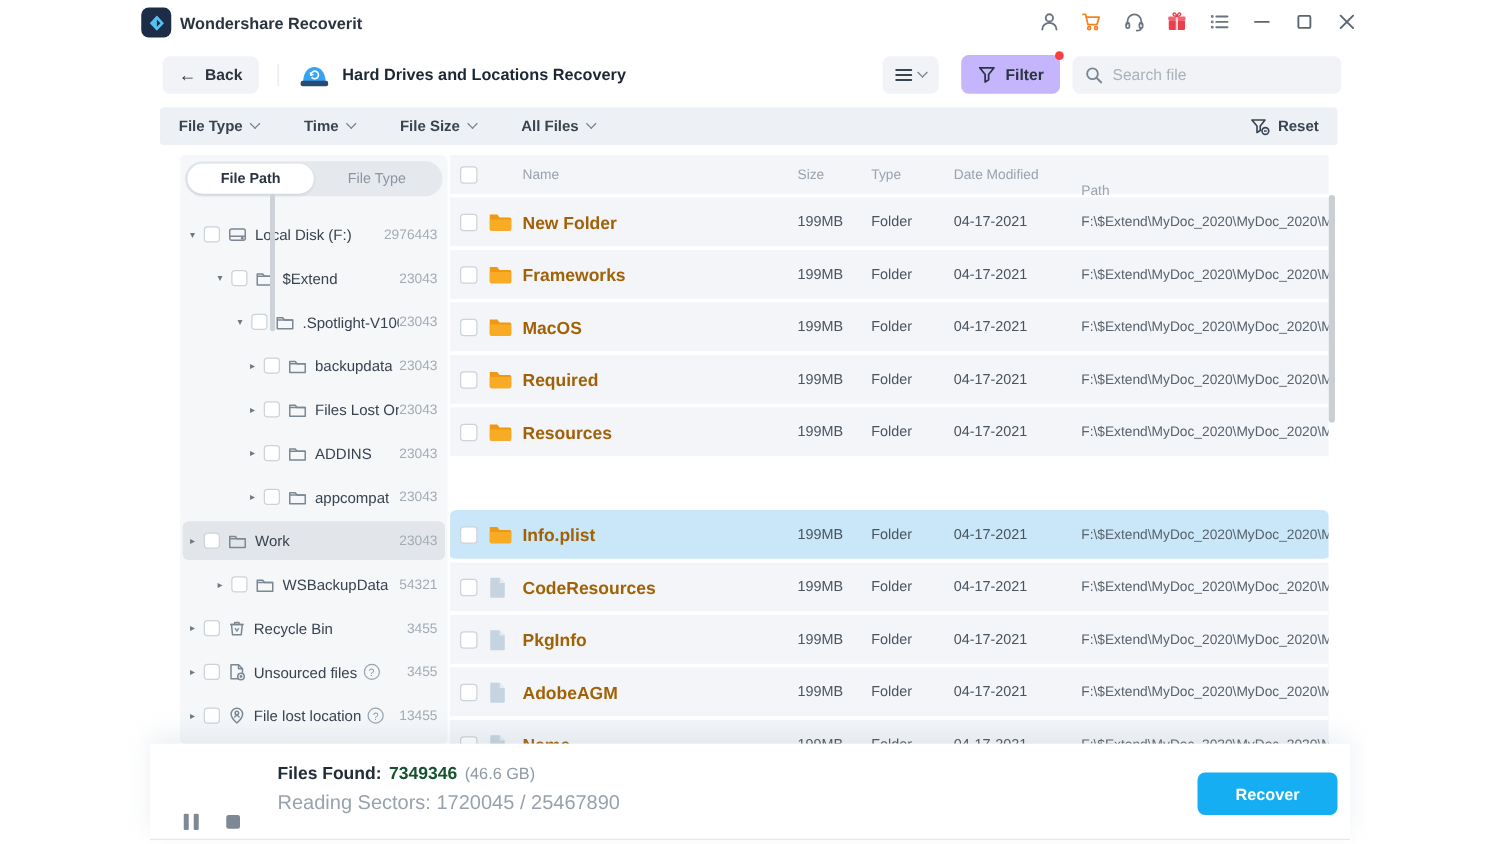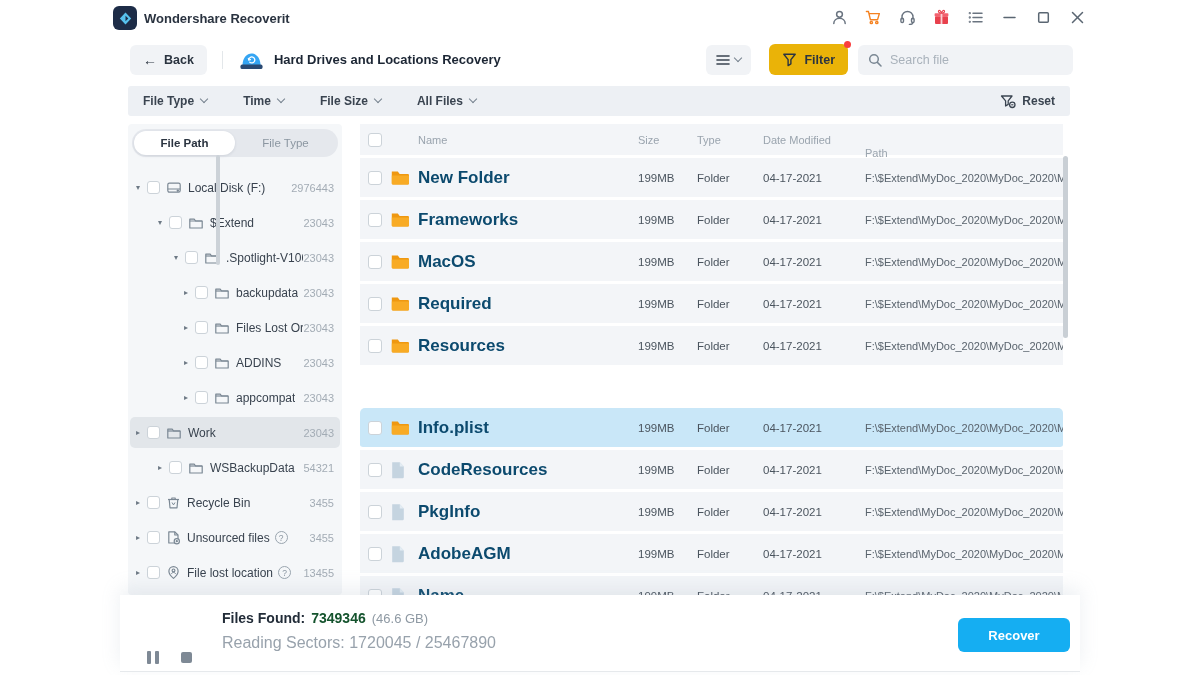--- a/index.html
+++ b/index.html
@@ -19,41 +19,41 @@
   .toolbar { position:absolute; left:130px; top:44px; right:127px; height:31px;
              display:flex; align-items:center; }
   .back-btn { background:#f1f3f6; border-radius:6px; height:30px; padding:0 13px;
               display:flex; align-items:center; gap:7px; font-size:12.5px; font-weight:600; color:#2b3440; }
   .back-arrow { font-size:14px; color:#2b3440; }
   .v-div { width:1px; height:18px; background:#e3e7ea; margin:0 15px; }
   .tb-title { font-size:13px; font-weight:700; color:#1c2634; margin-left:9px; }
   .tb-spacer { flex:1; }
   .menu-btn { background:#f1f3f6; border-radius:6px; width:45px; height:30px;
               display:flex; align-items:center; justify-content:center; gap:5px; }
-  .filter-btn { position:relative; background:#eab308; border-radius:6px; height:31px; padding:0 13px;
+  .filter-btn { position:relative; background:#c4b5fd; border-radius:6px; height:31px; padding:0 13px;
                 margin-left:18px; display:flex; align-items:center; gap:7px;
                 font-size:12.5px; font-weight:700; color:#2b3440; }
   .red-dot { position:absolute; top:-3px; right:-3px; width:7px; height:7px; border-radius:50%; background:#fa3e3e; }
   .search { margin-left:10px; width:215px; height:30px; background:#f1f3f6; border-radius:6px;
             display:flex; align-items:center; padding:0 10px; gap:8px; }
   .search input { flex:1; border:none; outline:none; background:transparent; font-size:12.5px;
                   color:#a21caf; font-family:"Liberation Sans", sans-serif; }
   .search input::placeholder { color:#a9b2bb; }
 
   
   .filterbar { position:absolute; left:128px; top:86px; width:942px; height:30px; background:#edf0f4;
                border-radius:3px; display:flex; align-items:center; padding:0 15px; gap:36px;
                font-size:12px; font-weight:600; color:#3a4450; }
   .fitem { display:flex; align-items:center; gap:7px; }
   .caret { width:6px; height:6px; border-right:1.4px solid #76828e; border-bottom:1.4px solid #76828e;
            transform:rotate(45deg); margin-top:-4px; }
   .reset { margin-left:auto; display:flex; align-items:center; gap:6px; font-size:12px; font-weight:600; color:#3a4450; }
 
   
-  .sidebar { position:absolute; left:128px; top:124px; width:214px; height:471px; background:#f5f7f9;
+  .sidebar { position:absolute; left:144px; top:124px; width:214px; height:471px; background:#f5f7f9;
              border-radius:4px; overflow:hidden; }
   .tabs { margin:5px auto 0; width:206px; height:28px; background:#e5e8ed; border-radius:15px;
           display:flex; padding:2px; }
   .tab { flex:1; border-radius:13px; font-size:11.5px; color:#8b96a1;
          display:flex; align-items:center; justify-content:center; }
   .tab.active { background:#fff; color:#2b3440; font-weight:700; box-shadow:0 1px 3px rgba(40,60,80,.12); }
   .tree { margin-top:13px; }
   .tree-row { height:35px; display:flex; align-items:center; position:relative; }
   .tree-row.lvl0 { padding-left:4px; } .tree-row.lvl1 { padding-left:26px; }
   .tree-row.lvl2 { padding-left:42px; } .tree-row.lvl3 { padding-left:52px; }
@@ -73,21 +73,21 @@
 
   
   .table { position:absolute; left:360px; top:124px; width:703px; height:471px; overflow:hidden; }
   .thead, .trow { display:flex; align-items:center; background:#f3f5f8; border-bottom:3px solid #fff; }
   .thead { height:34px; font-size:11px; color:#9aa4ae; }
   .trow { height:42px; font-size:11.5px; color:#4a545e; }
   .trow.selected { background:#c9e7f8; border-radius:5px;margin-top:40px; }
   .c-check { width:30px; padding-left:8px; flex:none; display:flex; align-items:center; }
   .c-check .cb { margin:0; width:14px; height:14px; }
   .c-icon { width:28px; flex:none; display:flex; align-items:center; }
-  .c-name { flex:1; font-size:17px; font-weight:600; color:#0c4a6e; white-space:nowrap; overflow:hidden; }
+  .c-name { flex:1; font-size:14px; font-weight:600; color:#a16207; white-space:nowrap; overflow:hidden; }
   .thead .c-name { font-size:11px; font-weight:400; color:#9aa4ae; }
   .c-size { width:59px; flex:none; } .c-type { width:66px; flex:none; } .c-date { width:102px; flex:none; }
   .c-path { width:198px; flex:none; font-size:11px; color:#59636d; white-space:nowrap; overflow:hidden; }
   .thead .c-path { color:#9aa4ae;margin-top:27px; }
   .table-scroll { position:absolute; left:1063px; top:156px; width:5px; height:182px; background:#c9cfd5; border-radius:3px; }
 
   
   .footer { position:absolute; left:120px; top:595px; width:960px; height:77px; background:#fff;
             box-shadow:0 -7px 18px rgba(140,160,180,.16); border-bottom:1px solid #e6e9ec; }
   .ring { position:absolute; left:9px; top:-19px; width:76px; height:76px; border-radius:50%;

